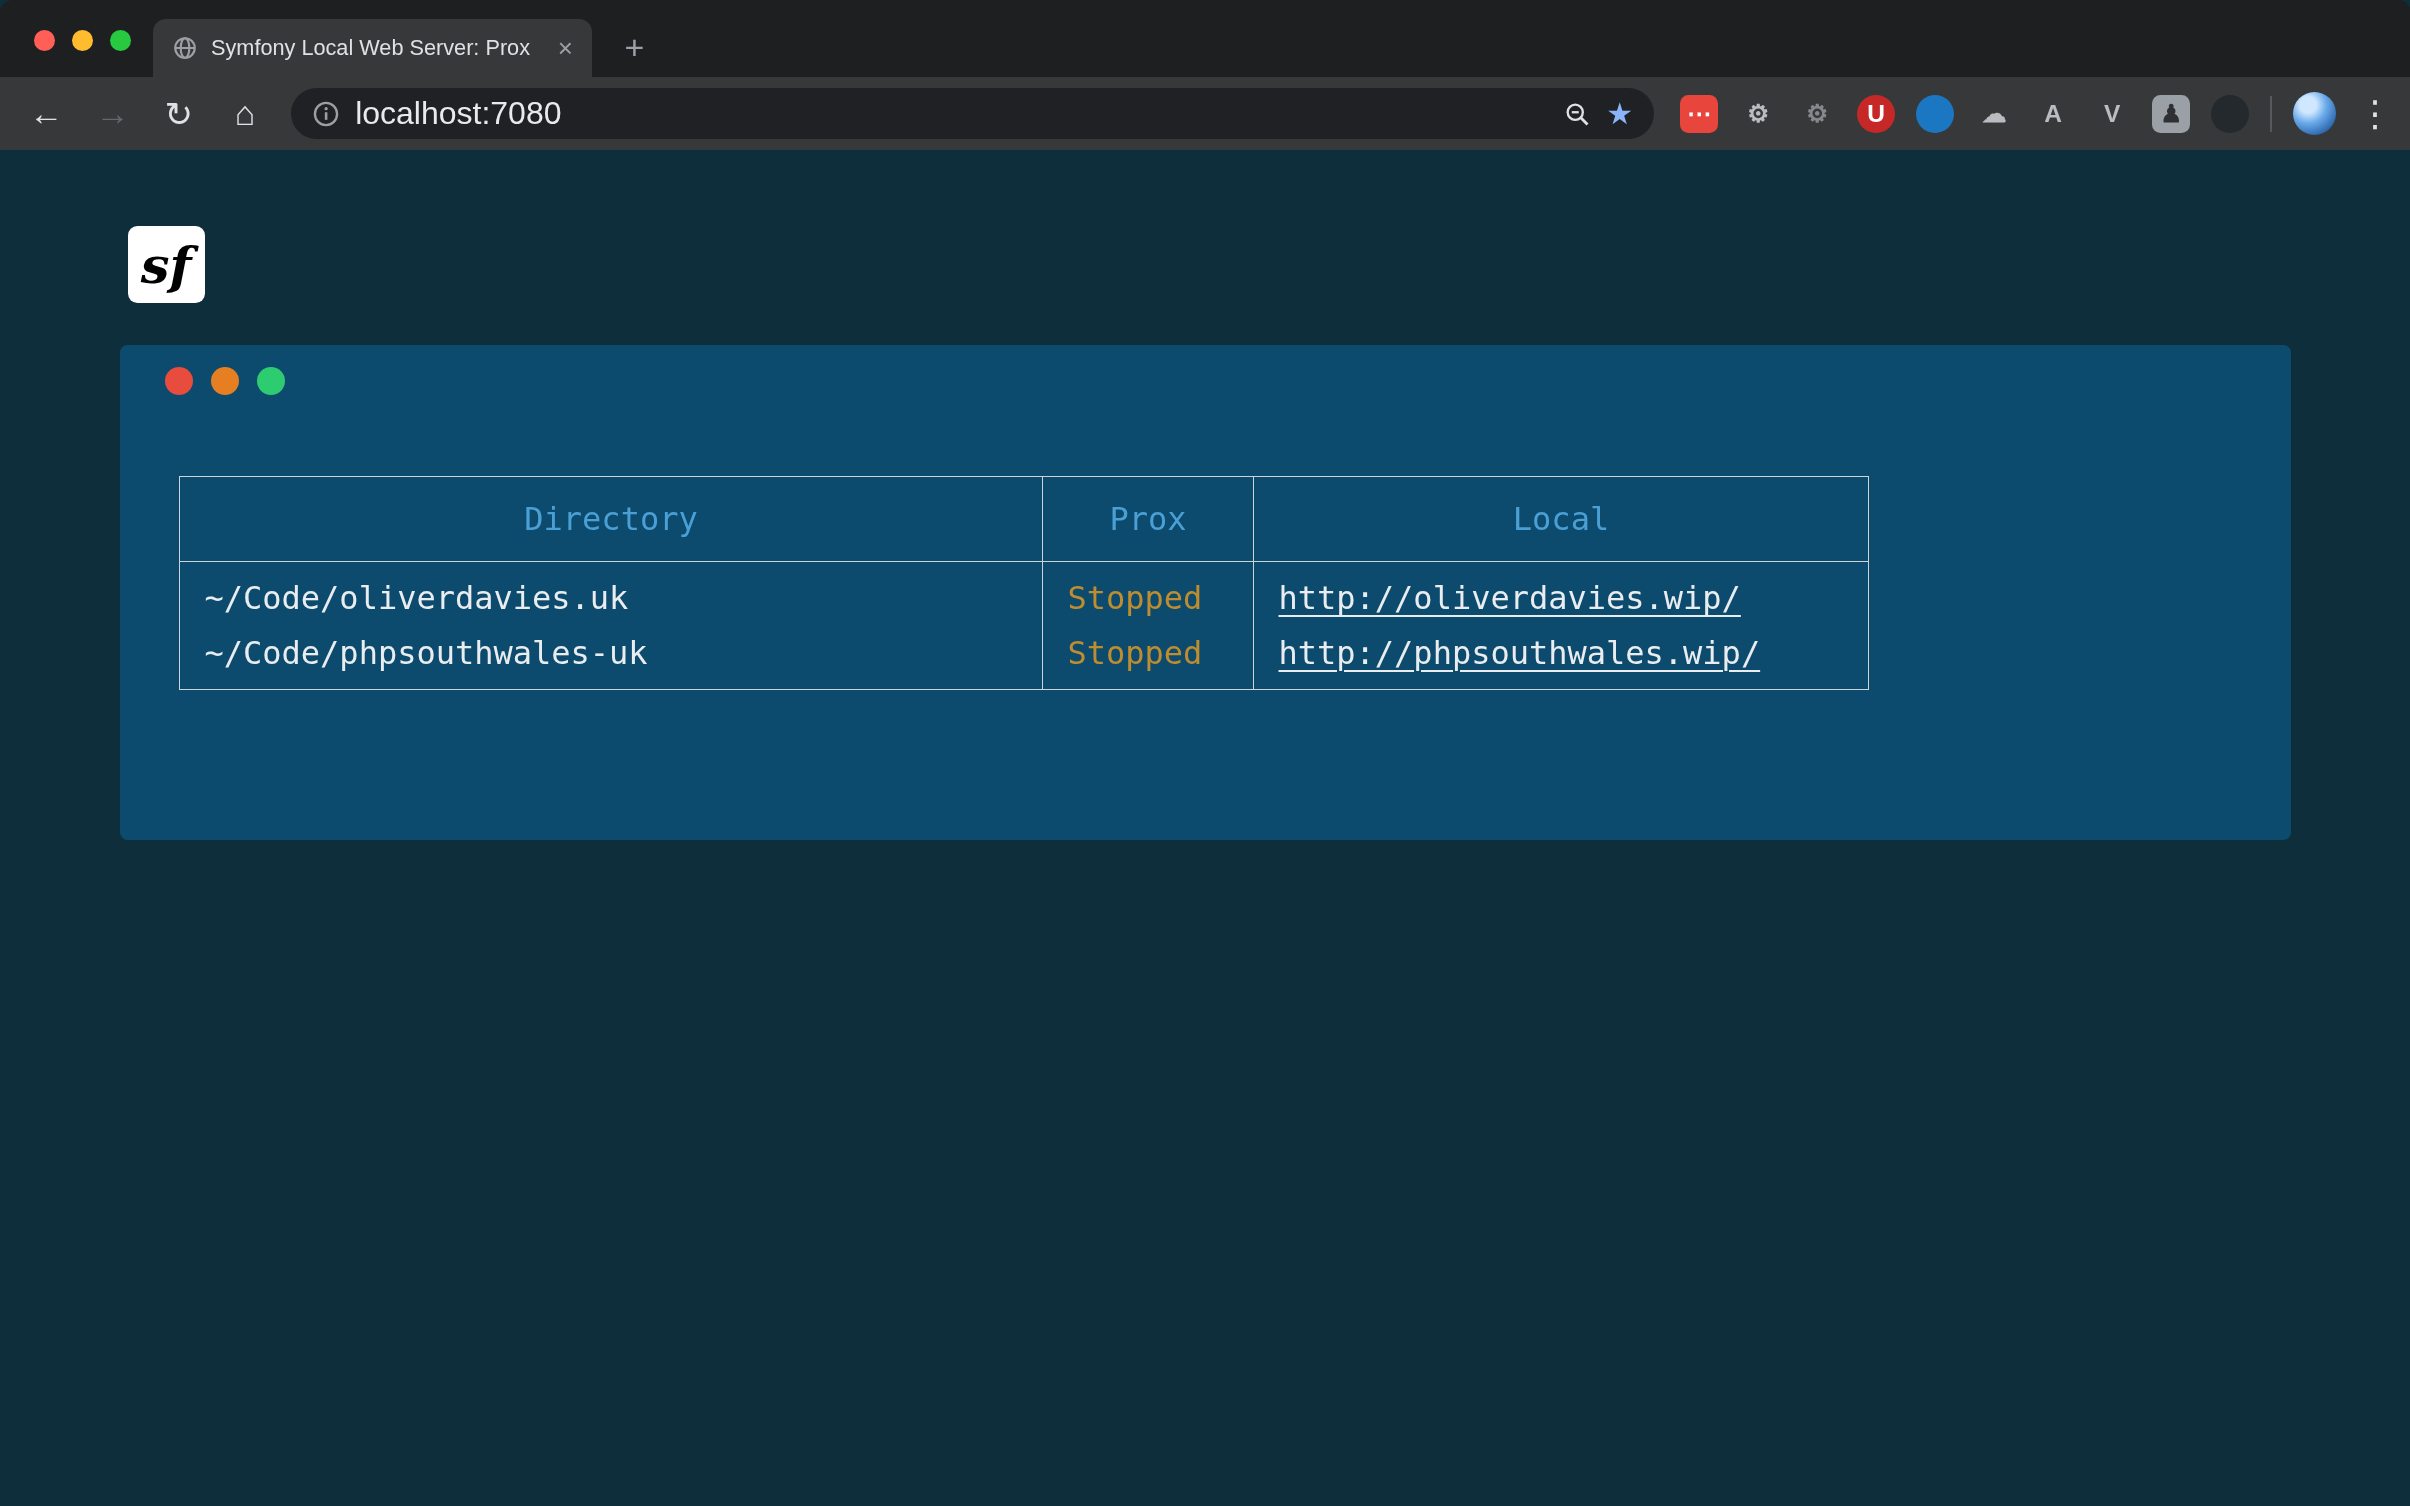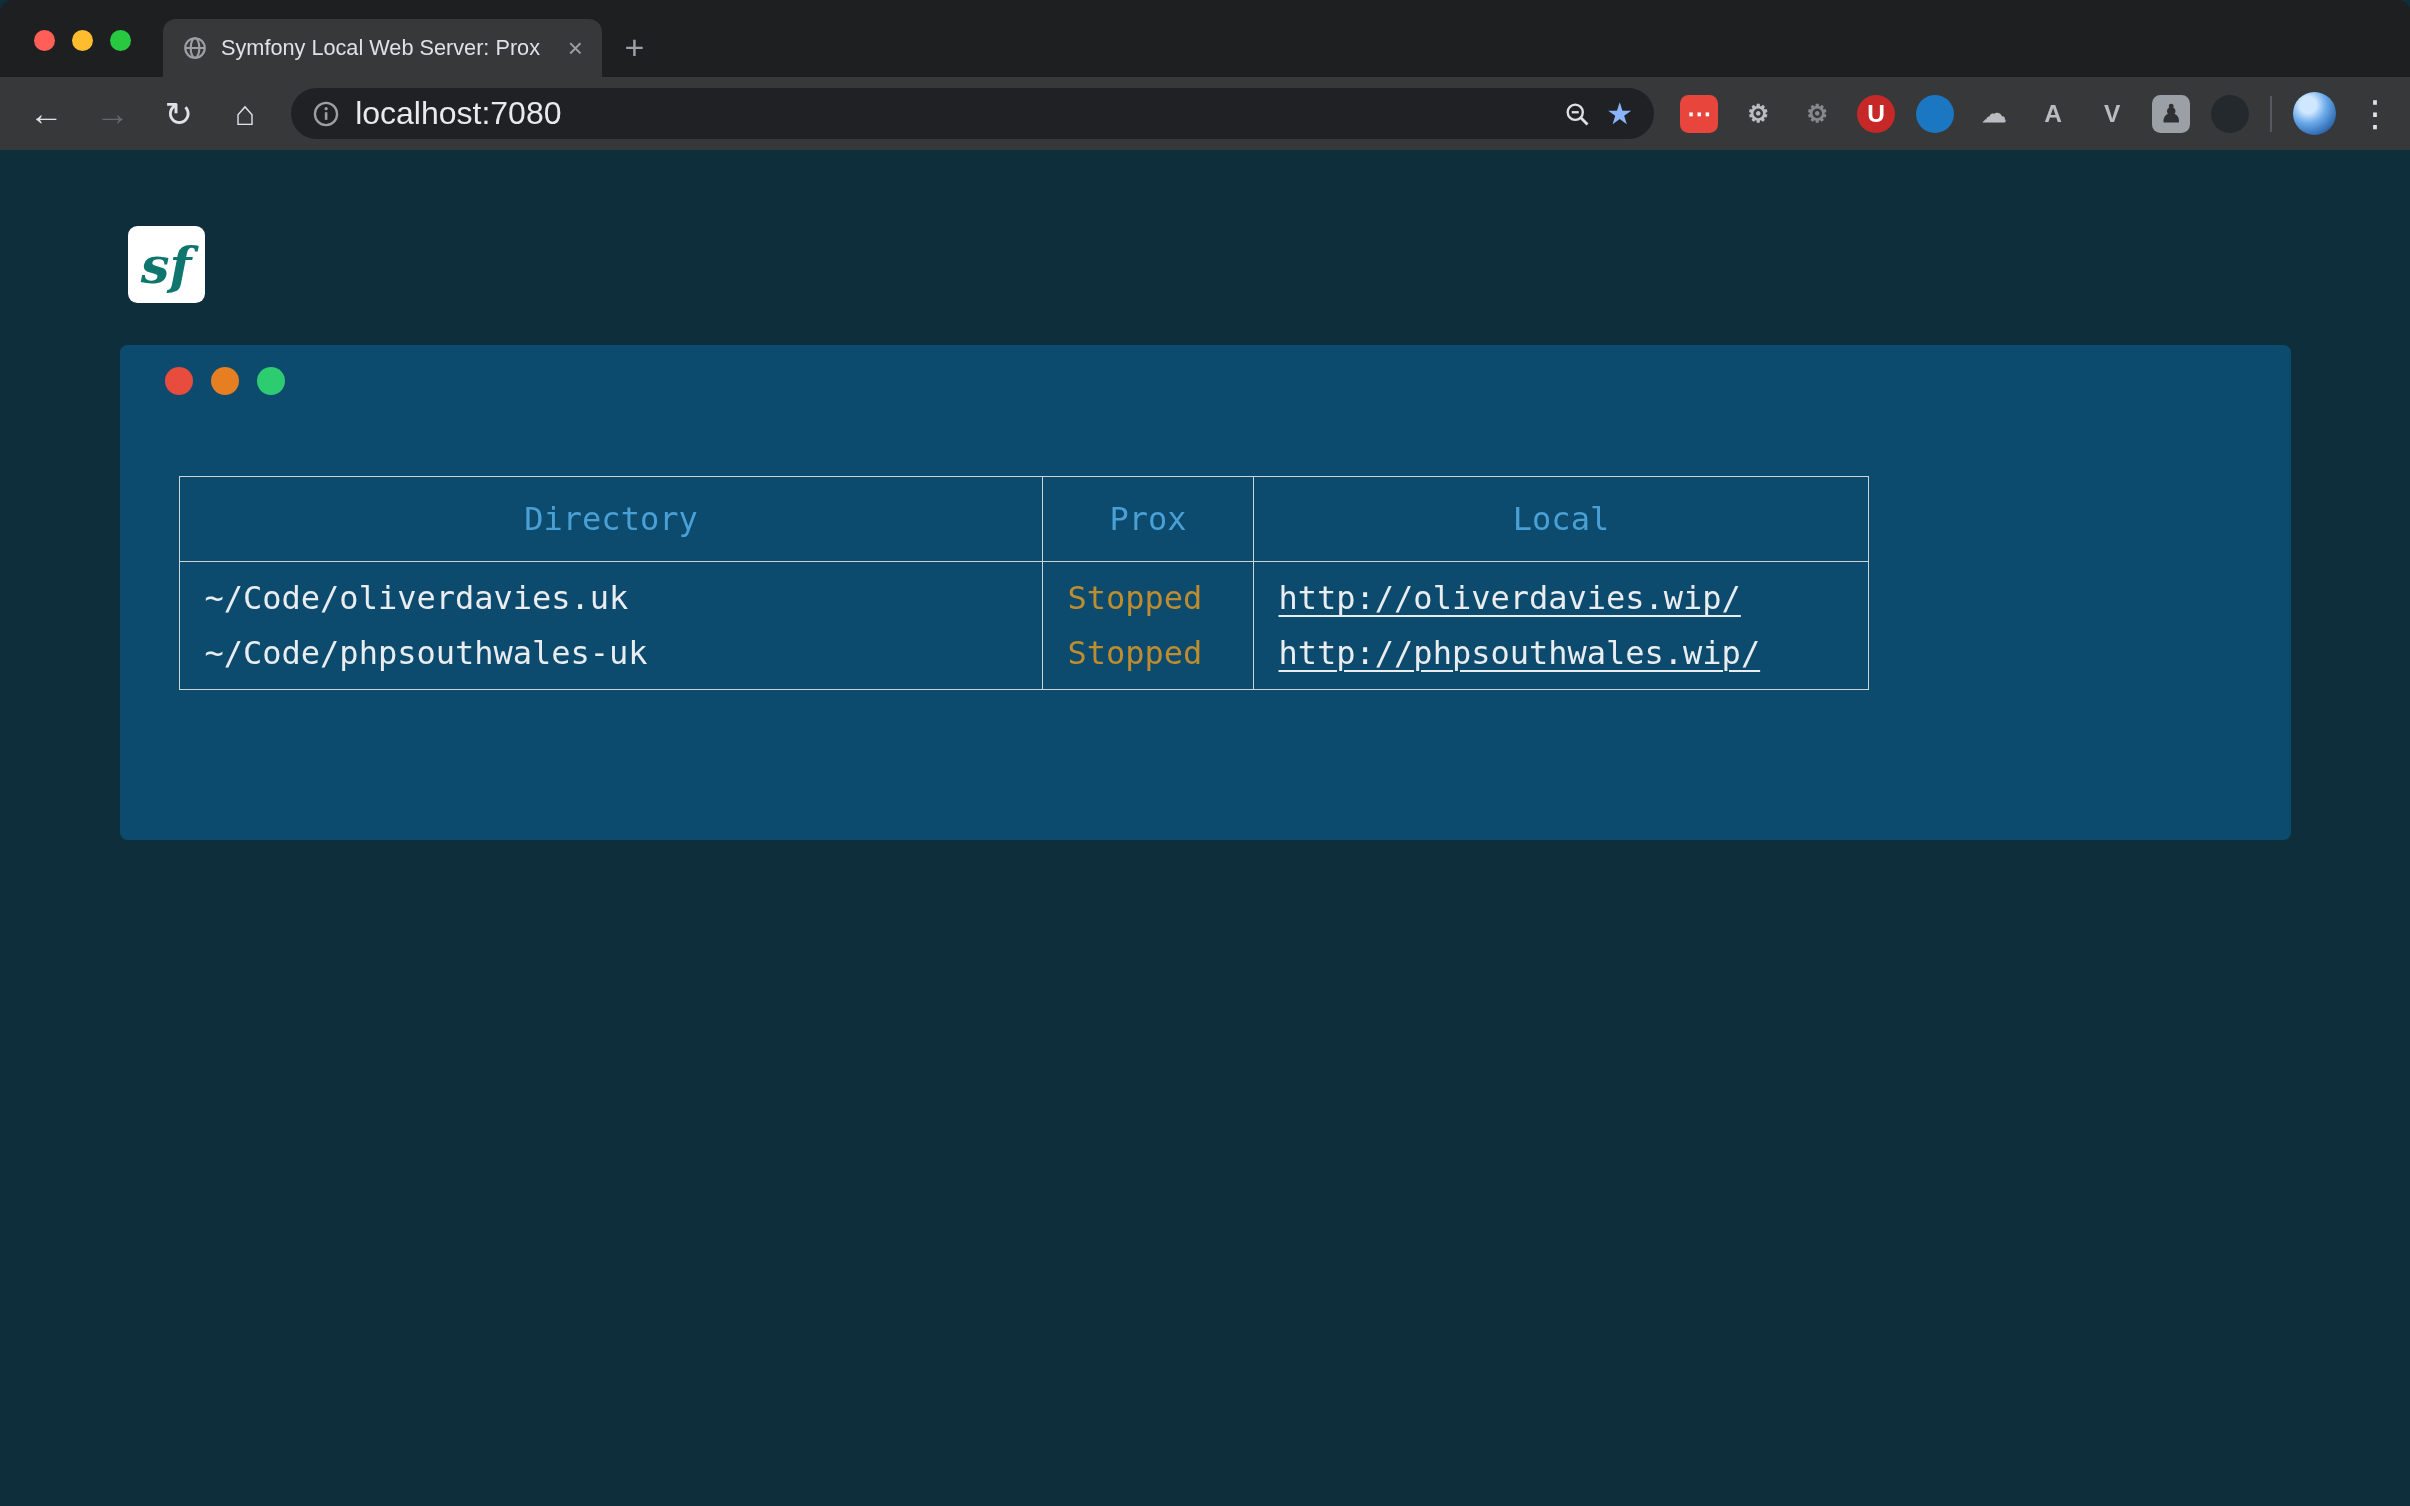--- a/index.html
+++ b/index.html
@@ -15,21 +15,21 @@
   .tabstrip {
     position: relative; height: 77px; background: #1e1f21;
   }
   .traffic-lights { position: absolute; left: 34px; top: 30px; display: flex; gap: 17px; }
   .traffic-lights span { width: 21px; height: 21px; border-radius: 50%; display: inline-block; }
   .tl-close { background: #ff5f57; }
   .tl-min   { background: #febc2e; }
   .tl-zoom  { background: #28c840; }
 
   .tab {
-    position: absolute; left: 163px; bottom: 0; width: 439px; height: 58px;
+    position: absolute; left: 153px; bottom: 0; width: 439px; height: 58px;
     background: #373839; border-radius: 13px 13px 0 0;
     display: flex; align-items: center; padding: 0 19px; gap: 13px;
   }
   .tab .favicon { width: 26px; height: 26px; flex: 0 0 26px; }
   .tab-title {
     color: #dfe1e5; font-size: 21.7px; white-space: nowrap; overflow: hidden;
     text-overflow: ellipsis; flex: 1 1 auto;
   }
   .tab-close { color: #9aa0a6; font-size: 26px; line-height: 1; cursor: default; }
   .new-tab {
@@ -67,21 +67,21 @@
   }
   .menu-btn { color: #dfe1e5; font-size: 36px; width: 28px; text-align: center; }
 
   
   .page { padding: 76px 0 0 120px; }
   .brand { display: flex; align-items: center; gap: 24.5px; margin-left: 7.5px; }
   .sf-logo {
     width: 77px; height: 77px; background: #ffffff; border-radius: 9.4px;
     display: flex; align-items: center; justify-content: center;
     font-family: "DejaVu Serif", serif; font-style: italic; font-weight: bold;
-    font-size: 51px; color: #0f766e;
+    font-size: 51px; color: #000000;
   }
   .page-title { color: #f2f4f5; font-size: 60px; font-weight: 400; letter-spacing: 0.9px; }
 
   .panel {
     margin-top: 42px; width: 2171px; height: 495px;
     background: #0c4a6e; border-radius: 7.5px; position: relative;
   }
   .term-dots { position: absolute; left: 45px; top: 21.7px; display: flex; gap: 18px; }
   .term-dots span { width: 28px; height: 28px; border-radius: 50%; display: inline-block; }
   .dot-red    { background: #e74c3c; }

